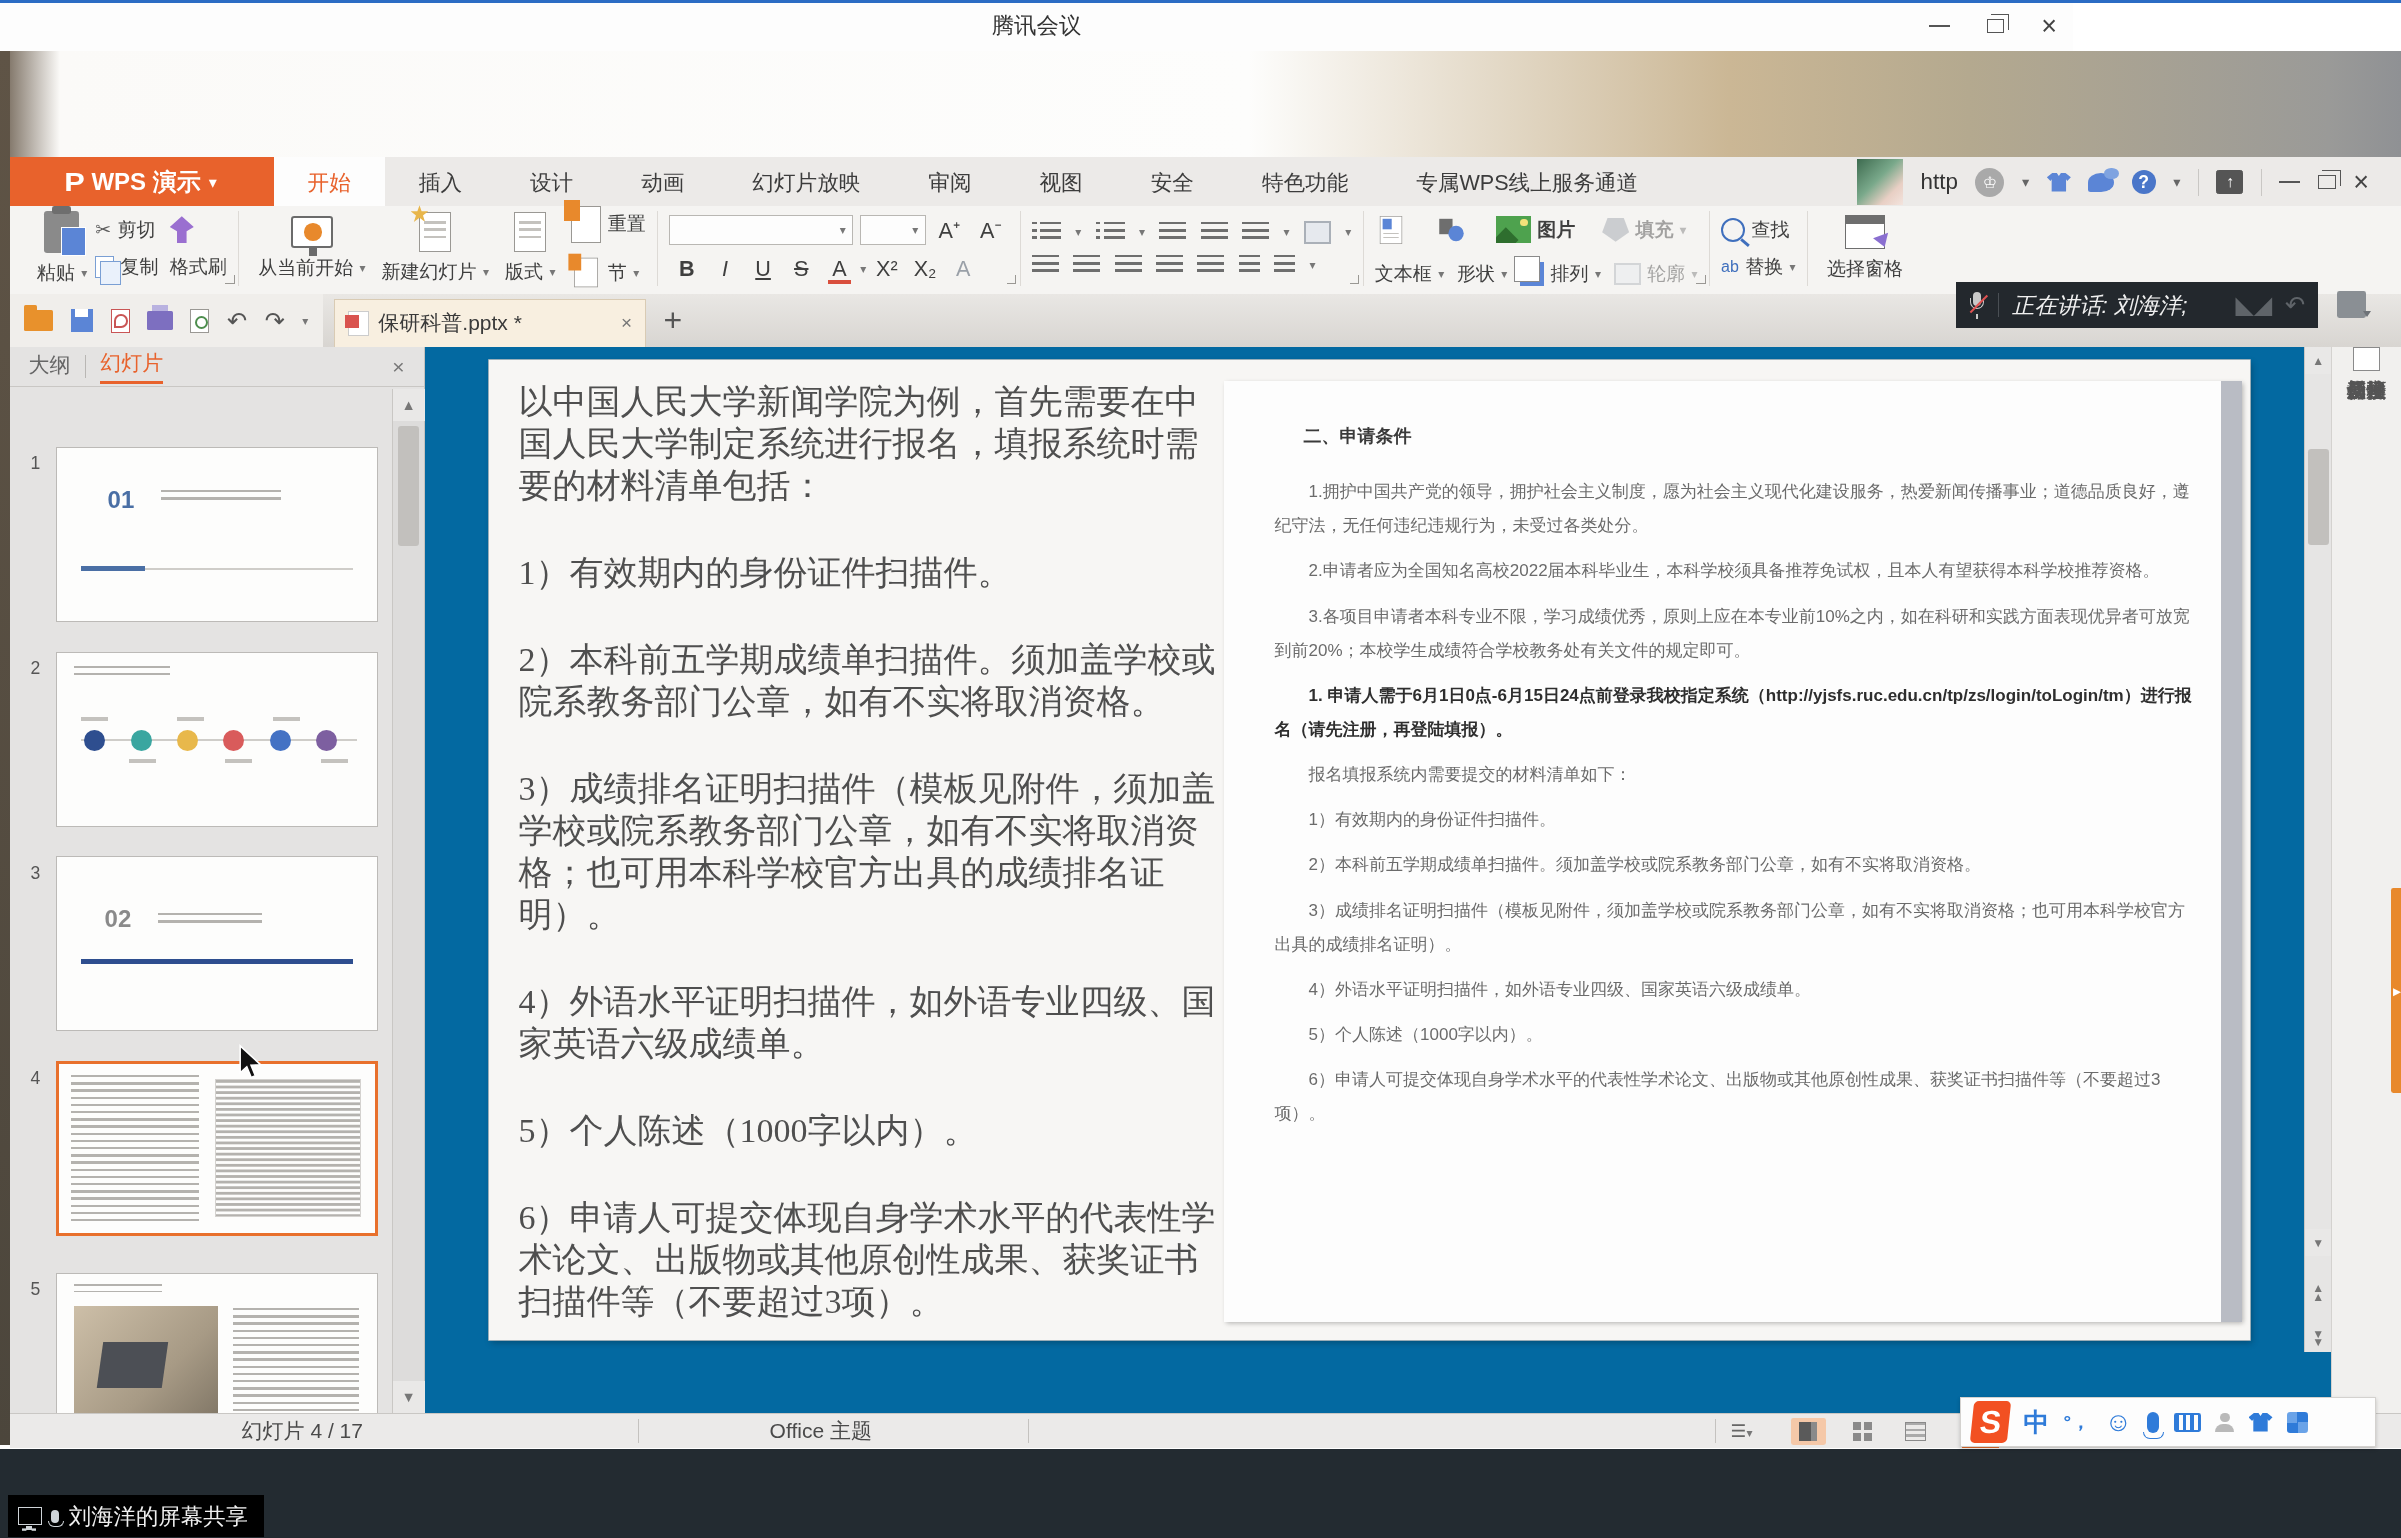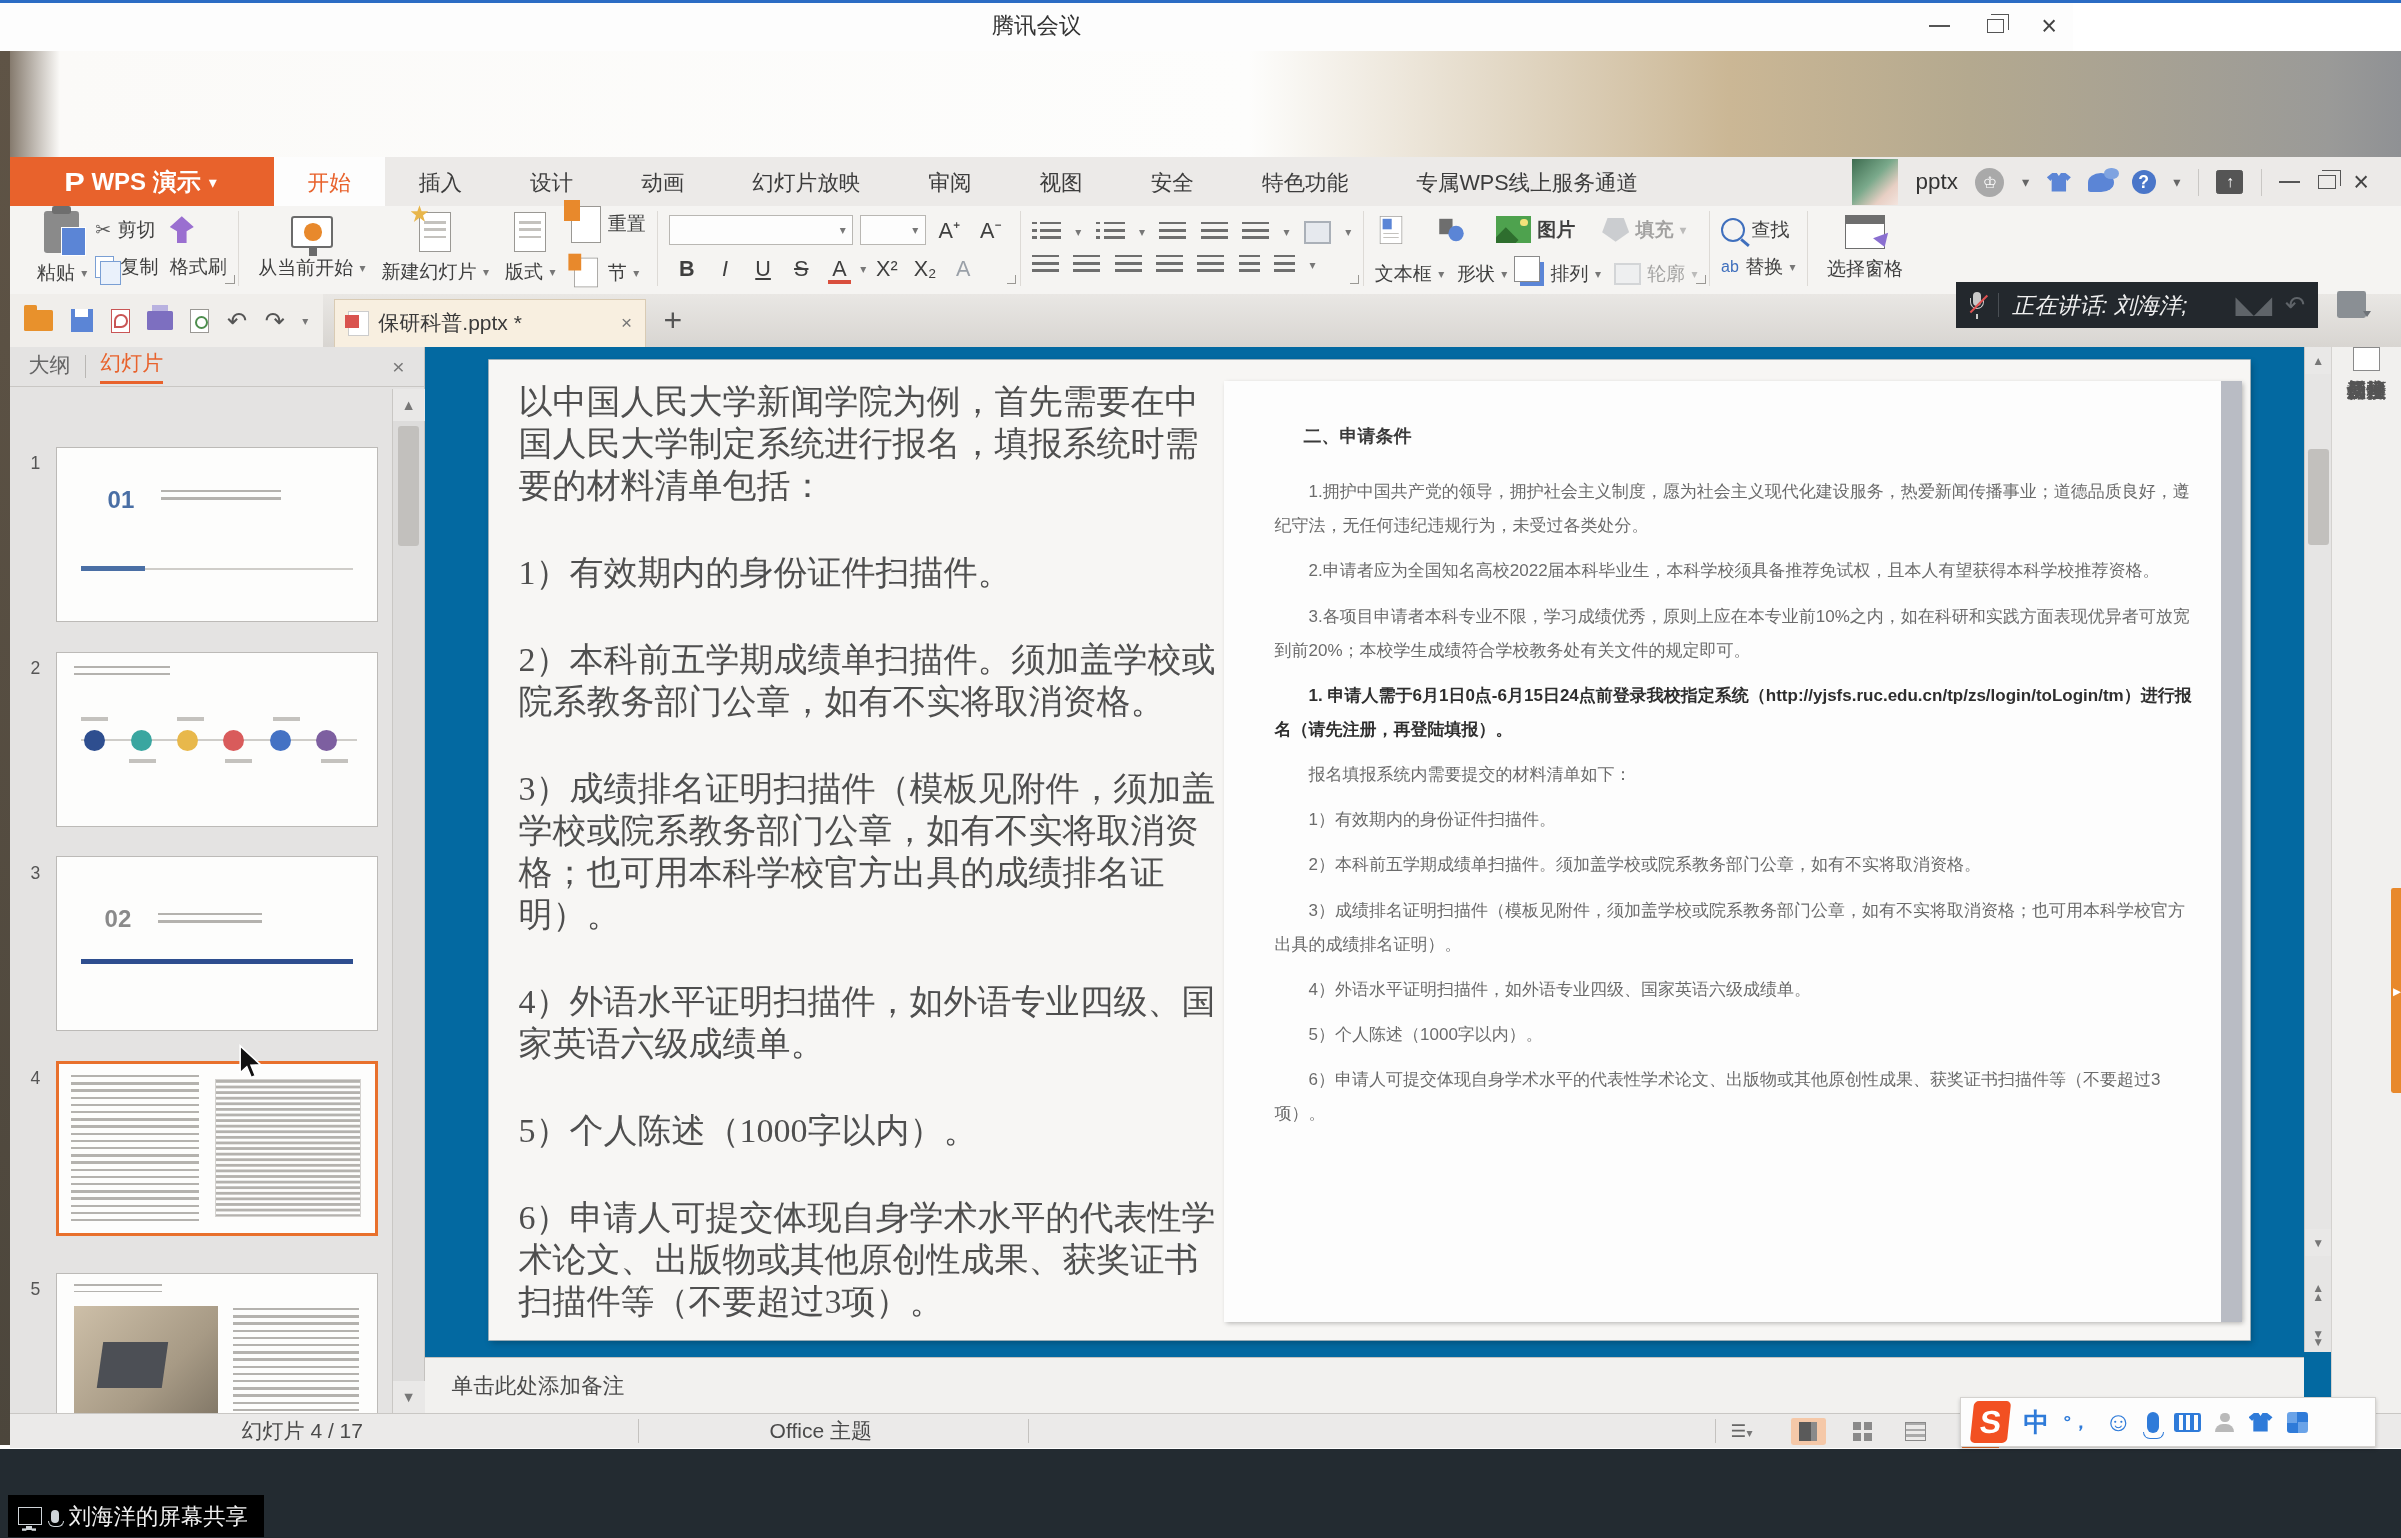--- a/index.html
+++ b/index.html
@@ -291,21 +291,21 @@
           <span>特色功能</span>
         </div>
 
         <div class="menu-tab">
           <span>专属WPS线上服务通道</span>
         </div>
       </div>
   </div>
   <div class="abs mb-right">
     <span class="avatar"></span>
-    <span class="acct-name">pptx</span>
+    <span class="acct-name">http</span>
     <span class="crown-badge">♔</span>
     <span class="tiny-caret">▾</span>
     <span class="shirt-ico"></span>
     <span class="chat-ico"></span>
     <span class="help-ico">?</span>
     <span class="tiny-caret">▾</span>
     <span class="vdiv"></span>
     <span class="upload-ico">↑</span>
     <span class="vdiv"></span>
     <span class="win-min"></span>
@@ -659,23 +659,20 @@
           </div>
       </div>
       <div class="abs" style="bottom:4.8px;left:0;width:27px">
         <div class="dbl">
             <span>▼</span>
             <span>▼</span>
           </div>
       </div>
     </div>
 
-    <div class="abs notesbar">
-      <span>单击此处添加备注</span>
-    </div>
 
     <div class="abs rightbar">
       <div>
 
           <div class="rb-item">
             <span class="sb-ico"></span>
             <span>新建</span>
           </div>
 
           <div class="rb-item">

